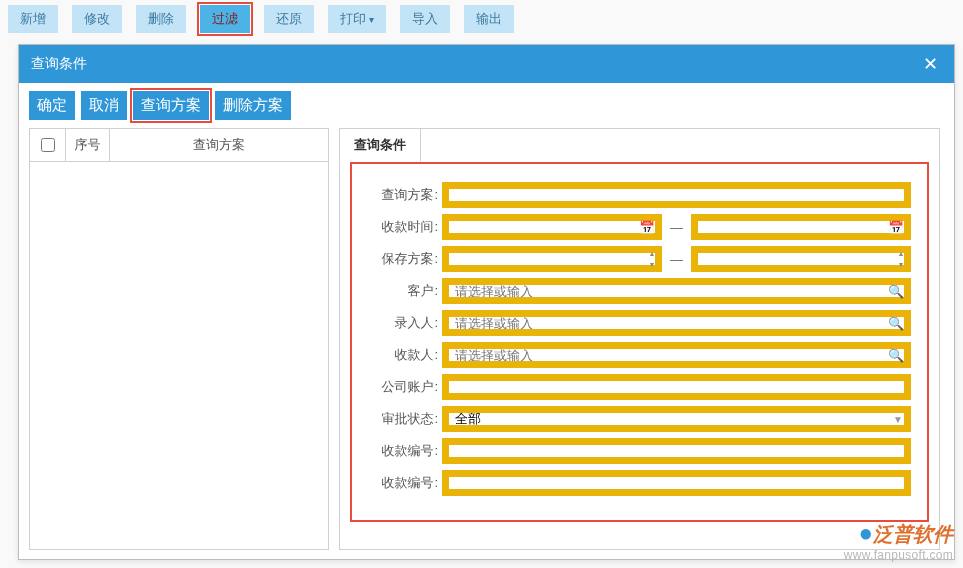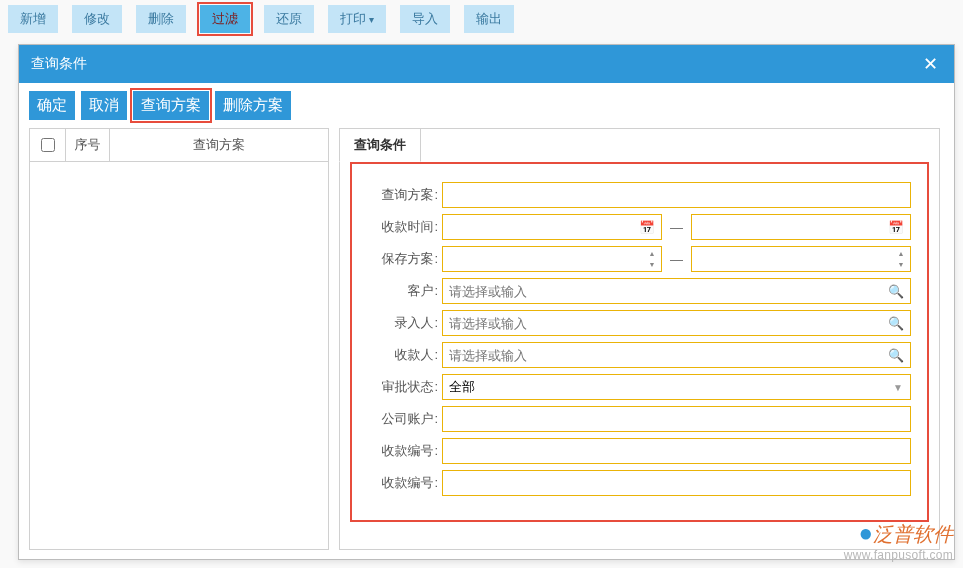--- a/index.html
+++ b/index.html
@@ -29,30 +29,30 @@
 .grid-body { flex: 1; }
 
 .right-panel { flex: 1; border: 1px solid #d0d0d0; position: relative; }
 .tab { position: absolute; top: -1px; left: -1px; border: 1px solid #d0d0d0; border-bottom: 1px solid #fff; background: #fff; padding: 7px 14px; font-size: 13px; font-weight: bold; color: #333; z-index: 2; }
 .form-area { position: absolute; top: 33px; left: 10px; right: 10px; border: 2px solid #e74c3c; padding: 18px 16px 18px 8px; }
 
 .frow { display: flex; align-items: center; margin-bottom: 6px; }
 .flabel { width: 82px; text-align: right; color: #555; font-size: 13px; padding-right: 4px; }
 .flabel::after { content: ":"; margin-left: 1px; }
 .fcontrol { flex: 1; display: flex; align-items: center; }
-.finput { flex: 1; height: 26px; border: 1px solid #eab308; padding: 2px 6px; font-size: 13px; font-family: inherit; background: #fff; }
+.finput { flex: 1; height: 26px; border: 7px solid #eab308; padding: 2px 6px; font-size: 13px; font-family: inherit; background: #fff; }
 .range-sep { padding: 0 8px; color: #666; }
 .date-wrap, .num-wrap, .search-wrap, .select-wrap { position: relative; flex: 1; display: flex; }
 .icn { position: absolute; right: 6px; top: 50%; transform: translateY(-50%); color: #888; font-size: 13px; pointer-events: none; }
 .spinner { position: absolute; right: 4px; top: 2px; bottom: 2px; width: 12px; display: flex; flex-direction: column; }
 .spinner span { flex: 1; font-size: 7px; color: #888; line-height: 1; display: flex; align-items: center; justify-content: center; cursor: pointer; }
 .select-caret { position: absolute; right: 8px; top: 50%; transform: translateY(-50%); color: #999; font-size: 10px; pointer-events:none;}
 
 .watermark { position: absolute; right: 10px; bottom: 6px; text-align: right; }
-.watermark .brand { font-size: 20px; color: #e07030; font-weight: normal; font-style: italic; }
+.watermark .brand { font-size: 20px; color: #e07030; font-weight: bold; font-style: italic; }
 .watermark .brand .dot { color: #2f97d8; font-size: 24px; }
 .watermark .url { font-size: 12px; color: #b8b8b8; letter-spacing: .3px; }
 
 input[type=checkbox]{ width:14px; height:14px; }
 </style>
 </head>
 <body>
 
 <div class="top-toolbar">
   <button class="tbtn">新增</button>
@@ -161,33 +161,33 @@
           <div class="flabel">收款人</div>
           <div class="fcontrol">
               <div class="search-wrap">
                 <input class="finput" placeholder="请选择或输入" style="">
                 <span class="icn">🔍</span>
               </div>
             </div>
         </div>
 
         <div class="frow">
+          <div class="flabel">公司账户</div>
+          <div class="fcontrol">
+              <input class="finput" value="" style="">
+            </div>
+        </div>
+
+        <div class="frow">
           <div class="flabel">审批状态</div>
           <div class="fcontrol">
               <div class="select-wrap">
                 <input class="finput" readonly="" value="全部" style="">
                 <span class="select-caret">▼</span>
               </div>
-            </div>
-        </div>
-
-        <div class="frow">
-          <div class="flabel">公司账户</div>
-          <div class="fcontrol">
-              <input class="finput" value="" style="">
             </div>
         </div>
 
         <div class="frow">
           <div class="flabel">收款编号</div>
           <div class="fcontrol">
               <input class="finput" value="" style="">
             </div>
         </div>
 

